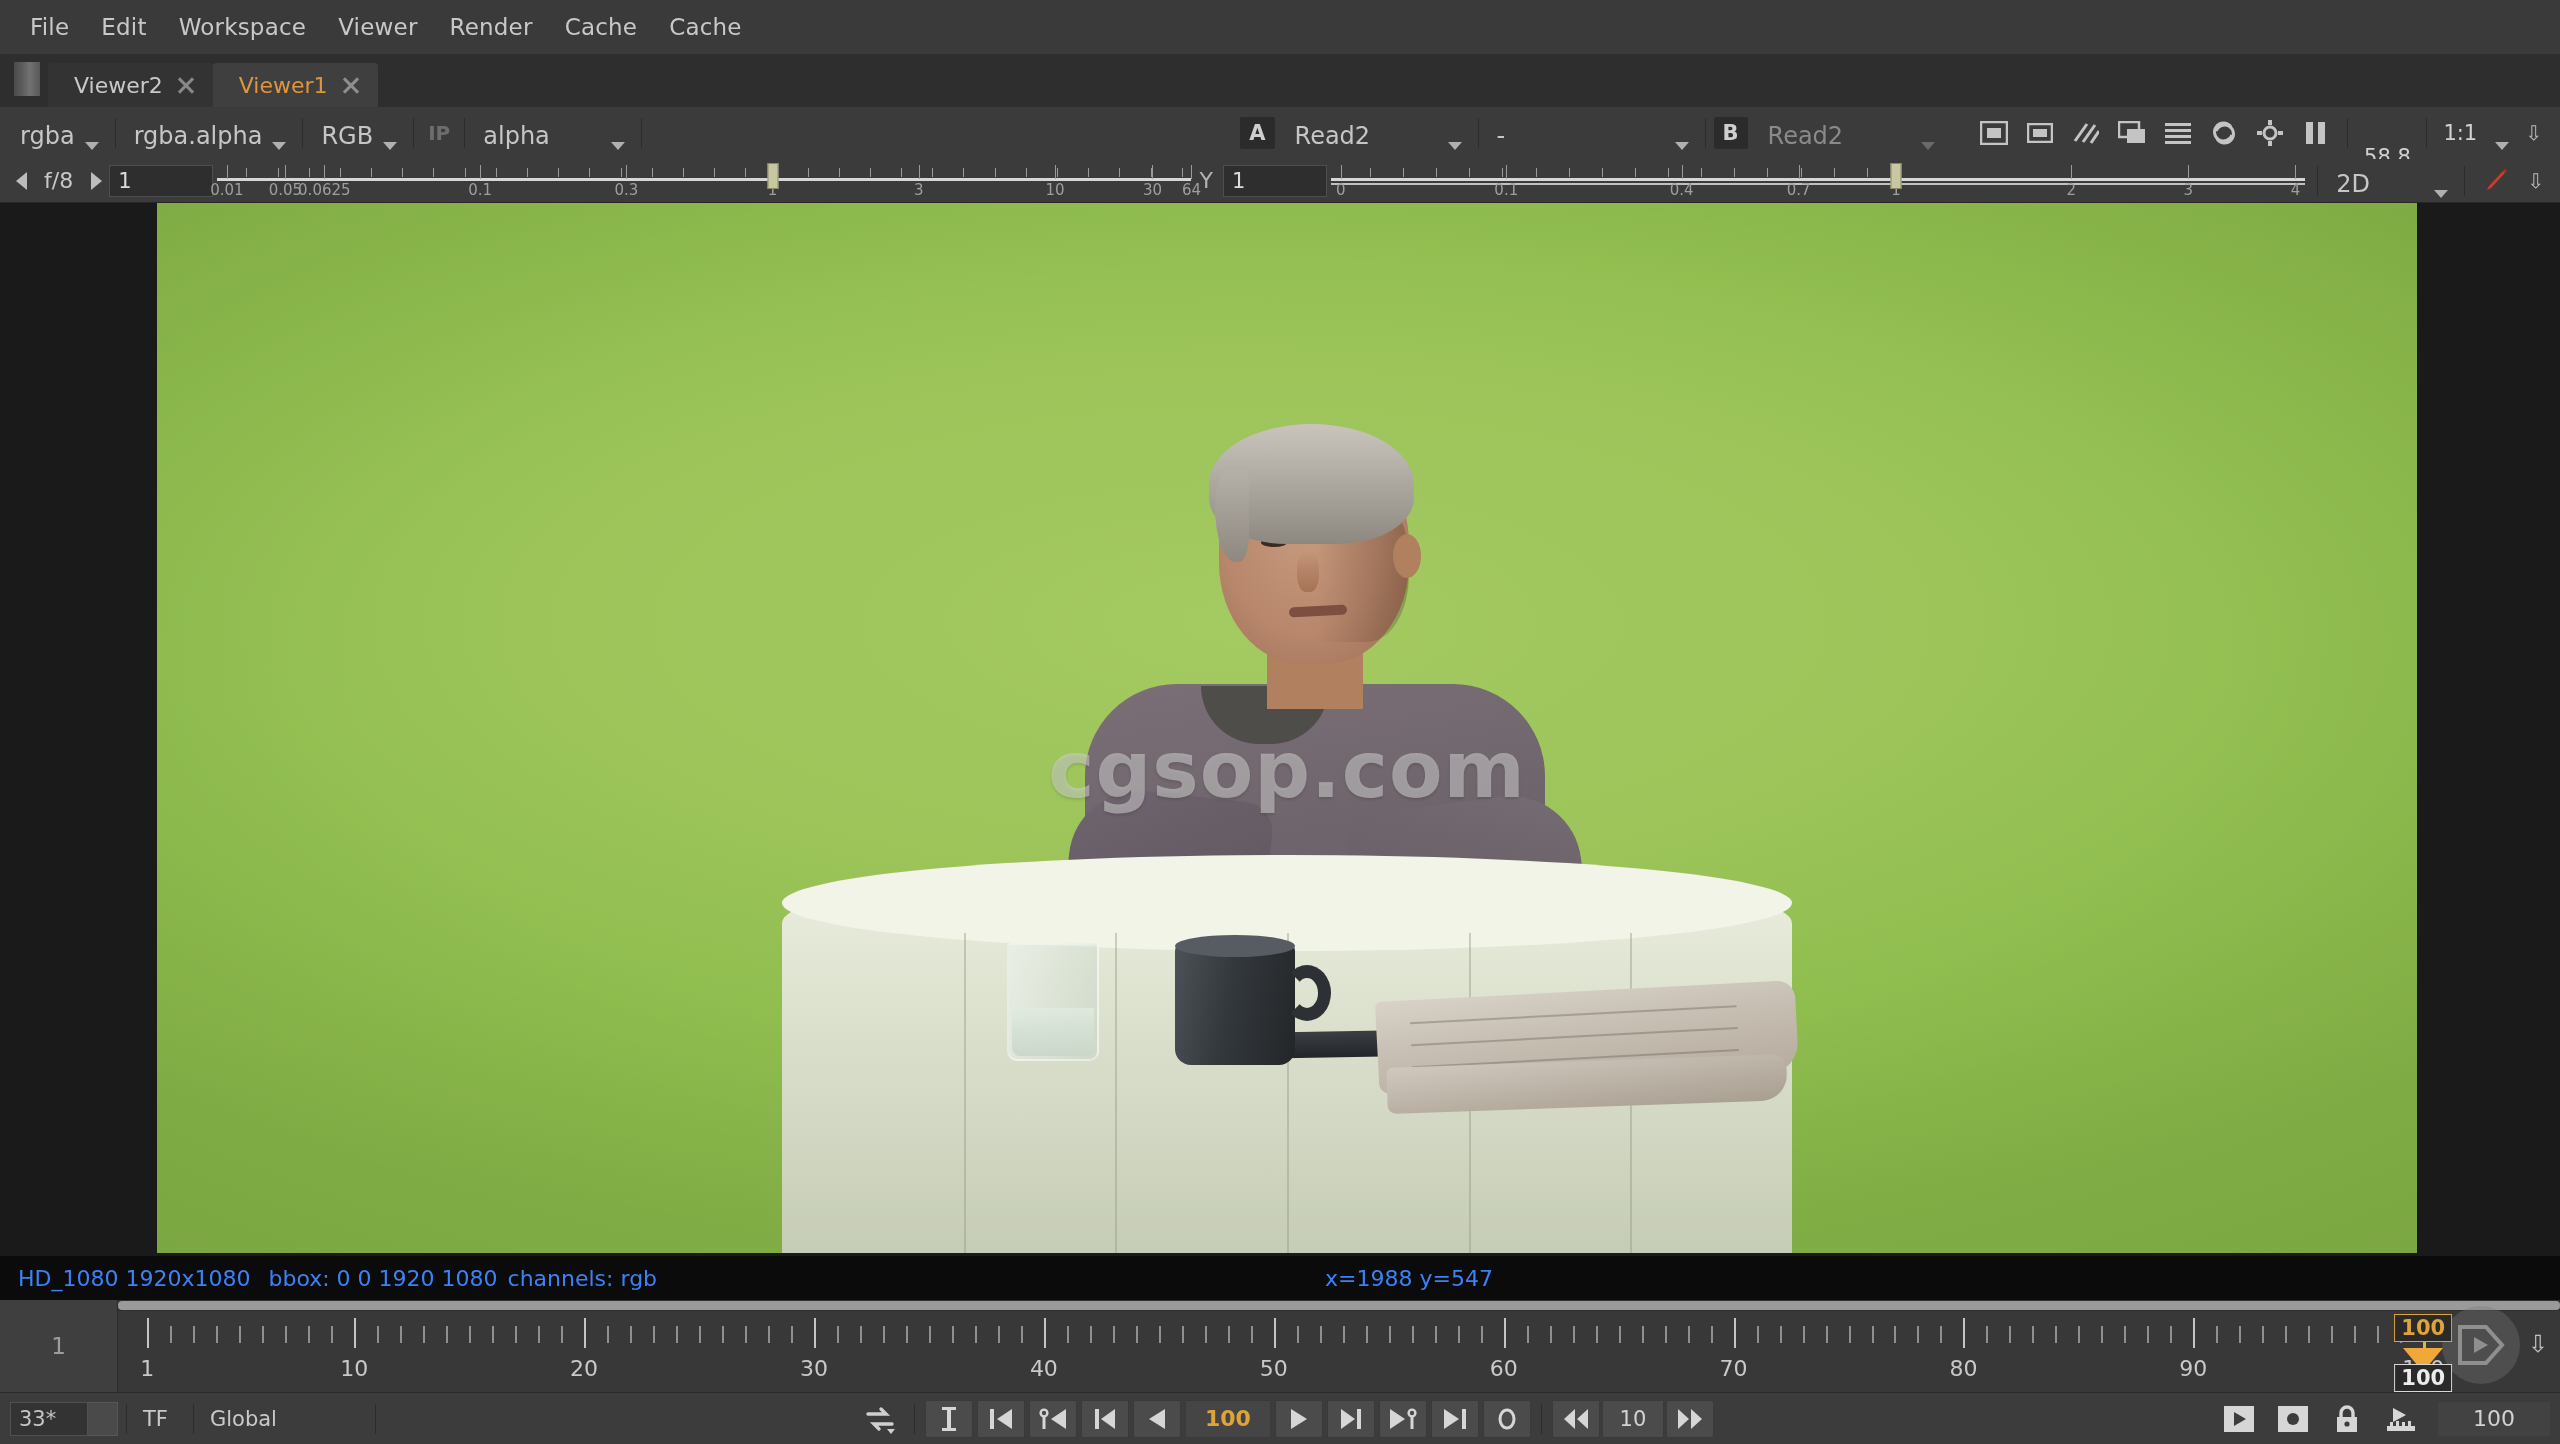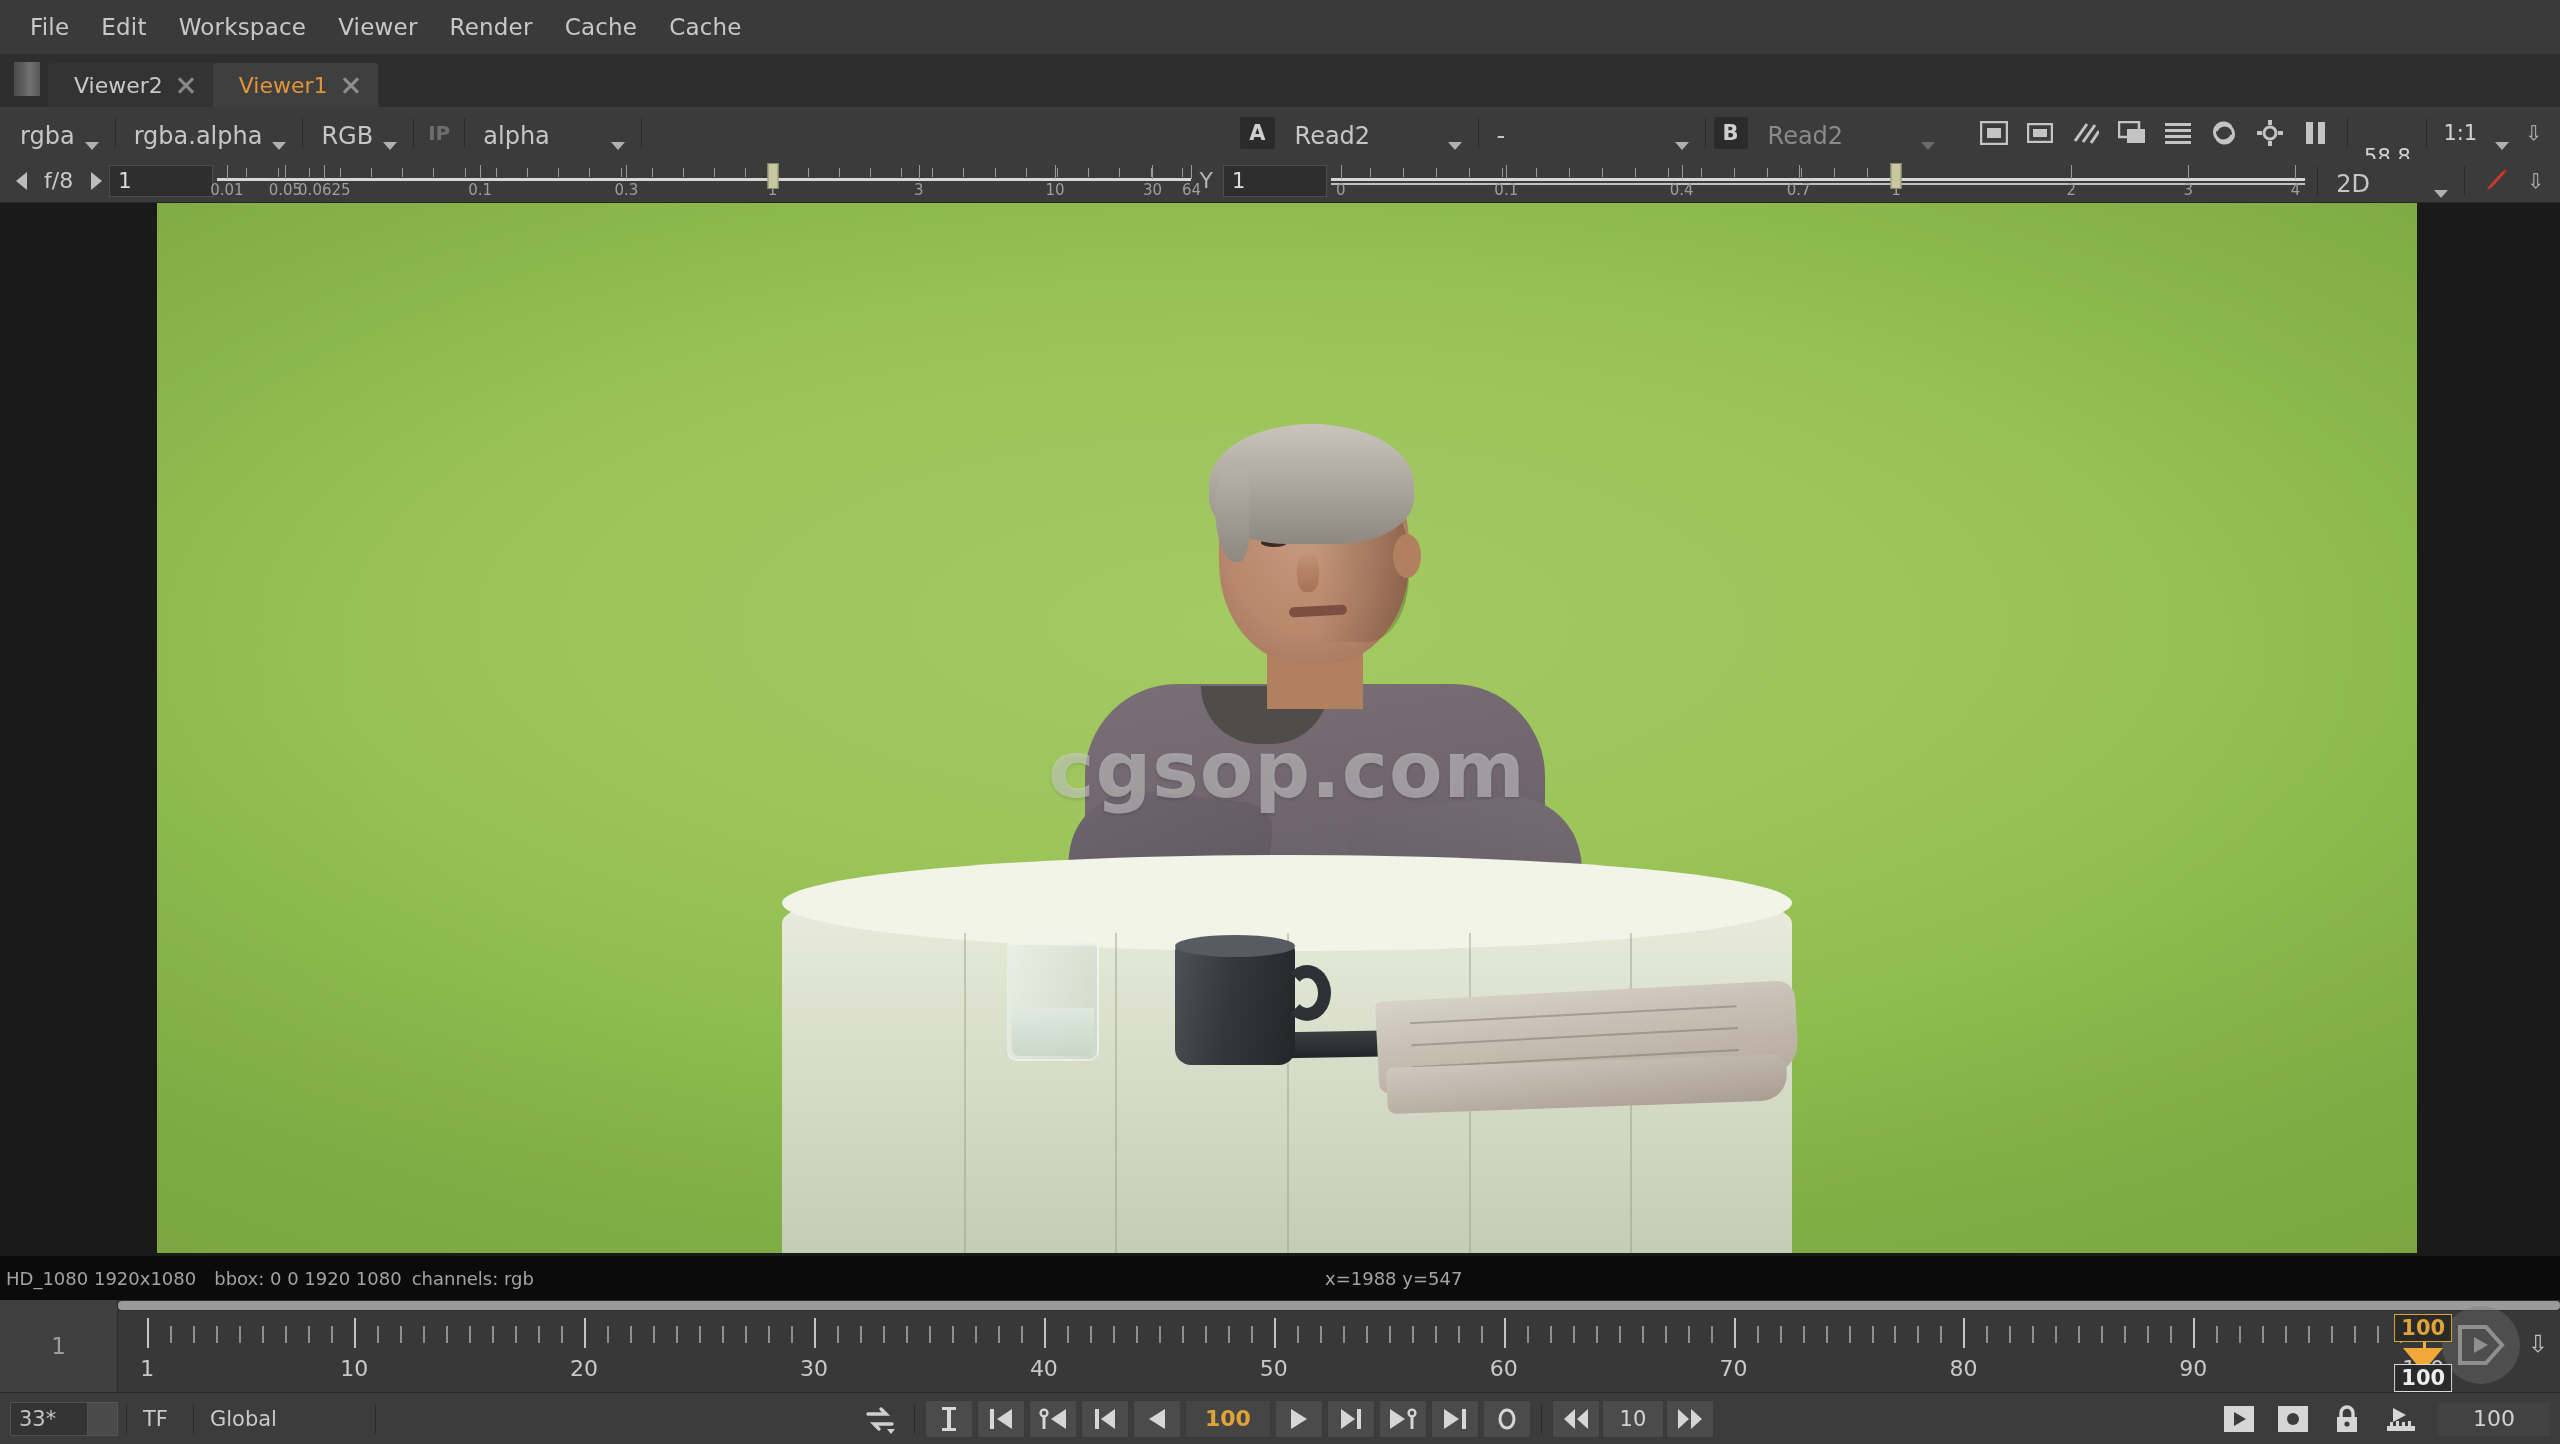--- a/index.html
+++ b/index.html
@@ -278,21 +278,21 @@
     text-shadow: 0 2px 3px rgba(0,0,0,.12); pointer-events: none; user-select: none;
   }
   .cursor-arrow {
     position: absolute; left: 2502px; top: 700px; width: 0; height: 0;
     pointer-events: none;
   }
 
   
   .statusbar {
     height: 44px; background: #0b0b0b; display: flex; align-items: center;
-    flex: 0 0 44px; color: #a3a3a3; font-size: 18px; padding: 0 6px; position: relative;
+    flex: 0 0 44px; color: #3b82f6; font-size: 22px; padding: 0 18px; position: relative;
   }
   .status-coords { position: absolute; left: 1325px; }
 
   
   .timeline {
     height: 92px; background: #3b3b3b; flex: 0 0 92px; position: relative;
     display: flex; align-items: stretch;
   }
   .tl-frame-box {
     width: 118px; flex: 0 0 118px; display: flex; align-items: center; justify-content: center;

